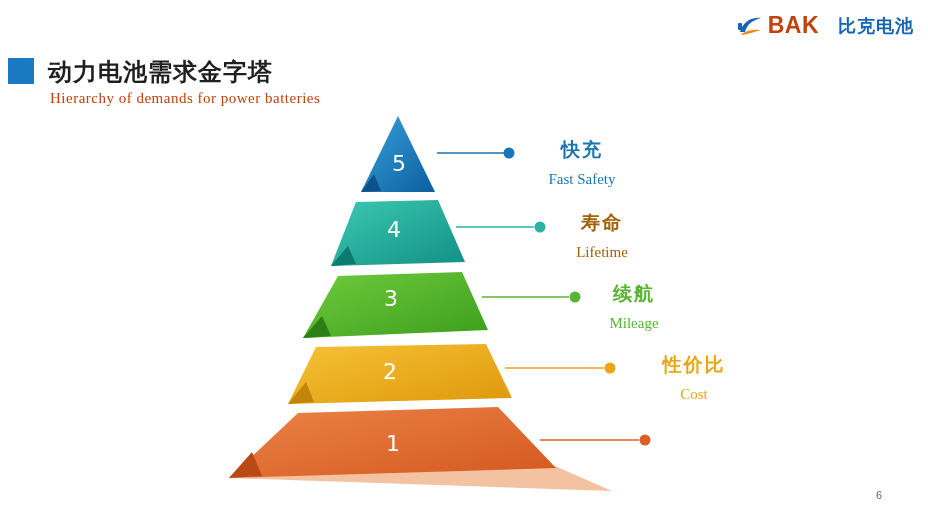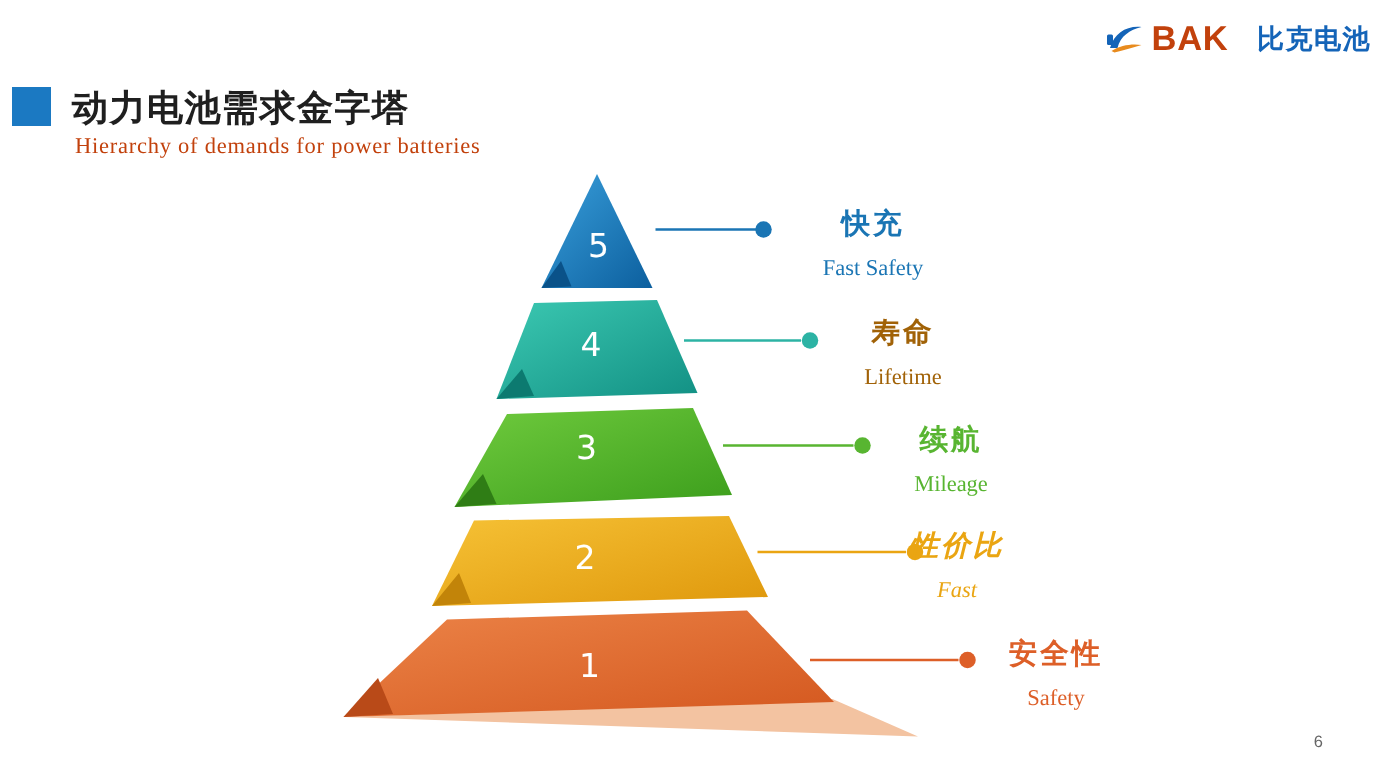--- a/index.html
+++ b/index.html
@@ -122,23 +122,19 @@
     <div class="lvl-en">Fast Safety</div>
   </div>
   <div class="lvl-label col-l4" style="left:512px;top:212px;">
     <div class="lvl-cn">寿命</div>
     <div class="lvl-en">Lifetime</div>
   </div>
   <div class="lvl-label col-l3" style="left:544px;top:283px;">
     <div class="lvl-cn">续航</div>
     <div class="lvl-en">Mileage</div>
   </div>
-  <div class="lvl-label col-l2" style="left:548px;top:354px;font-style:italic;">
+  <div class="lvl-label col-l2" style="left:604px;top:354px;">
     <div class="lvl-cn">性价比</div>
-    <div class="lvl-en">Fast</div>
-  </div>
-  <div class="lvl-label col-l1" style="left:614px;top:426px;">
-    <div class="lvl-cn">安全性</div>
-    <div class="lvl-en">Safety</div>
+    <div class="lvl-en">Cost</div>
   </div>
 
   <div class="page-number">6</div>
 </div>
 
 </body></html>

